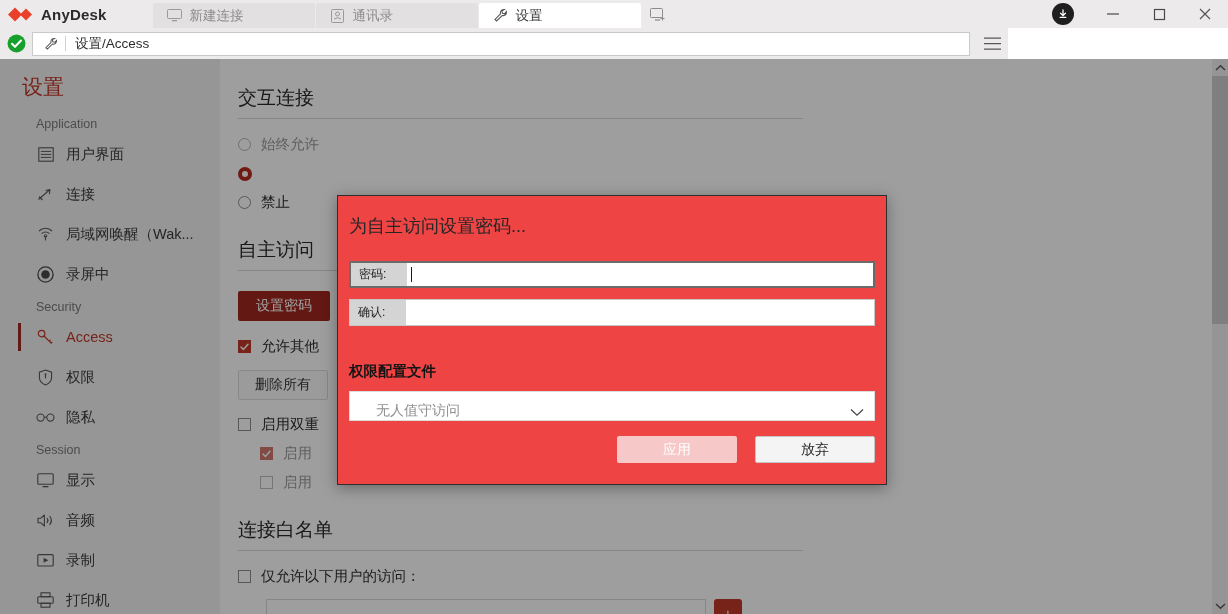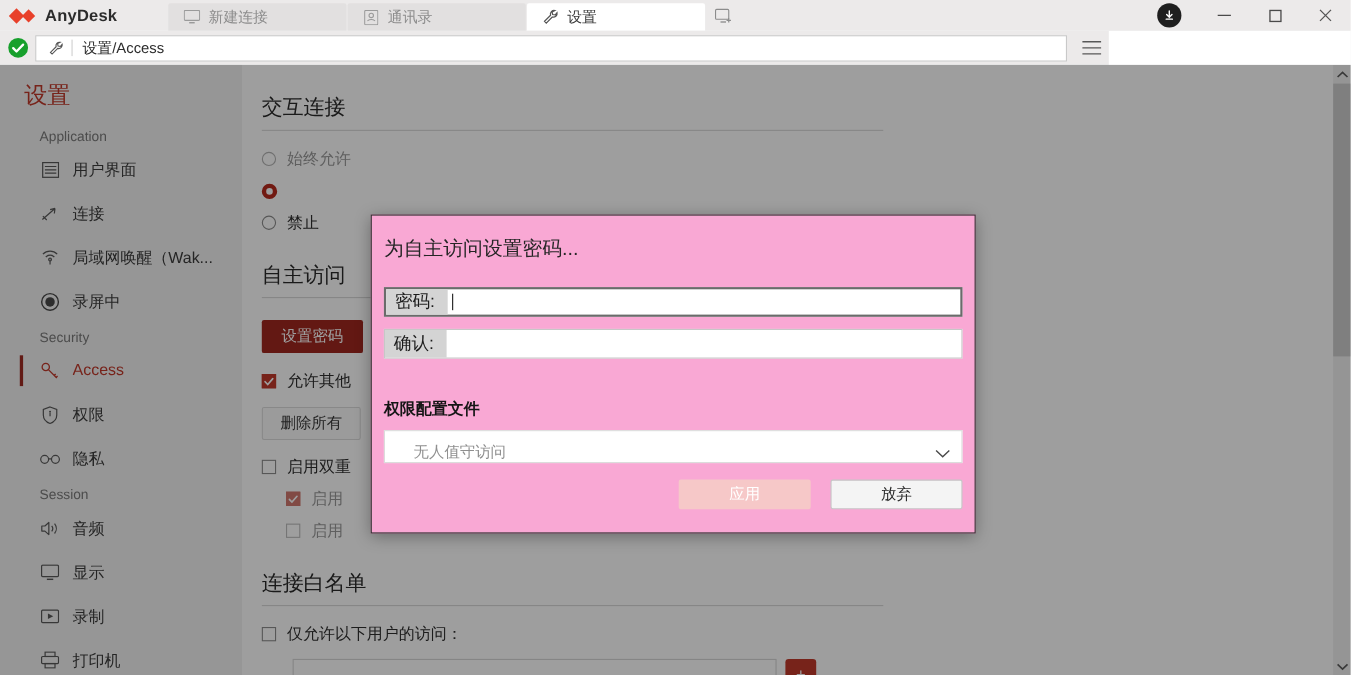--- a/index.html
+++ b/index.html
@@ -138,32 +138,32 @@
 
   
   .scrim {
     position: absolute; top: 59px; left: 0; width: 1228px; height: 555px;
     background: rgba(0,0,0,0.38);
   }
 
   
   .dialog {
     position: absolute; left: 337px; top: 195px; width: 550px; height: 290px;
-    background: #f9a8d4; border: 1px solid #2f2f2f;
+    background: #ef4444; border: 1px solid #2f2f2f;
     box-shadow: 0 3px 14px rgba(0,0,0,0.35);
   }
   .dlg-title { font-size: 18px; color: #262626; padding: 18px 0 0 11px; }
   .dlg-body { padding: 0 11px; }
   .field {
     display: flex; align-items: stretch; height: 27px; border: 1px solid #9e9e9e;
     background: #ffffff; margin-top: 23px;
   }
   .field.focused { border: 2px solid #6b6b6b; }
   .field-label {
-    background: #d4d4d4; color: #1b1b1b; font-size: 16px;
+    background: #d4d4d4; color: #1b1b1b; font-size: 12px;
     display: flex; align-items: center; padding: 0 8px; min-width: 56px;
   }
   .field-input { flex: 1 1 auto; position: relative; }
   .caret {
     position: absolute; left: 4px; top: 4px; width: 1px; height: 15px; background: #1a1a1a;
   }
   .field.confirm { border: 1px solid #c7c7c7; margin-top: 11px; }
   .dlg-sub { font-size: 14.5px; font-weight: bold; color: #151515; margin-top: 36px; }
   .dlg-select {
     margin-top: 10px; height: 30px; border: 1px solid #dcdcdc; background: #fff;
@@ -349,35 +349,35 @@
               <circle cx="14.4" cy="5.6" r="3.6" fill="none" stroke="#5a5a5a" stroke-width="1.1"></circle>
               <path d="M8.2 5.2h2.6" stroke="#5a5a5a" stroke-width="1.1"></path>
             </svg>
         </span>
         <span class="side-label">隐私</span>
       </div>
 
       <div class="side-group">Session</div>
       <div class="side-item">
         <span class="sicon">
+          <svg width="17" height="15" viewBox="0 0 17 15">
+              <rect x="0.8" y="0.8" width="15.4" height="10.4" rx="1" fill="none" stroke="#5a5a5a" stroke-width="1.1"></rect>
+              <rect x="5.6" y="13" width="5.8" height="1.3" fill="#5a5a5a"></rect>
+            </svg>
+        </span>
+        <span class="side-label">显示</span>
+      </div>
+      <div class="side-item">
+        <span class="sicon">
           <svg width="18" height="15" viewBox="0 0 18 15">
               <path d="M1 5.2h2.8L7.4 2v11L3.8 9.8H1z" fill="none" stroke="#5a5a5a" stroke-width="1.1" stroke-linejoin="round"></path>
               <path d="M10 5a4 4 0 0 1 0 5M12.6 3a7.2 7.2 0 0 1 0 9" stroke="#5a5a5a" stroke-width="1.1" fill="none"></path>
             </svg>
         </span>
         <span class="side-label">音频</span>
-      </div>
-      <div class="side-item">
-        <span class="sicon">
-          <svg width="17" height="15" viewBox="0 0 17 15">
-              <rect x="0.8" y="0.8" width="15.4" height="10.4" rx="1" fill="none" stroke="#5a5a5a" stroke-width="1.1"></rect>
-              <rect x="5.6" y="13" width="5.8" height="1.3" fill="#5a5a5a"></rect>
-            </svg>
-        </span>
-        <span class="side-label">显示</span>
       </div>
       <div class="side-item">
         <span class="sicon">
           <svg width="17" height="15" viewBox="0 0 17 15">
               <rect x="0.8" y="1.6" width="15.4" height="11.4" rx="1" fill="none" stroke="#5a5a5a" stroke-width="1.1"></rect>
               <polygon points="6.6,4.8 11.4,7.3 6.6,9.8" fill="#5a5a5a"></polygon>
             </svg>
         </span>
         <span class="side-label">录制</span>
       </div>

